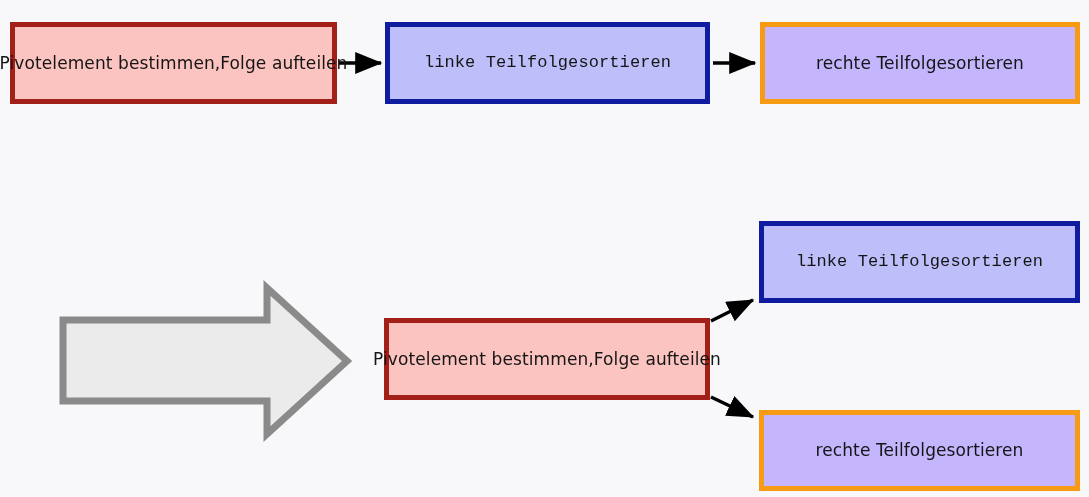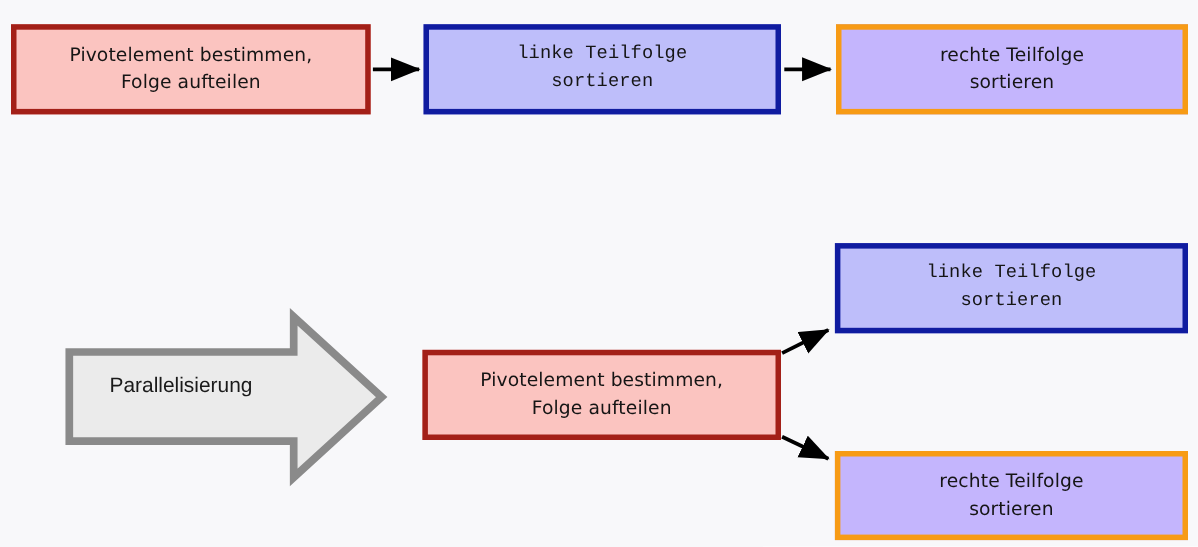--- a/index.html
+++ b/index.html
@@ -12,21 +12,21 @@
     width: 1089px;
     height: 497px;
     background: #f8f8fa;
     overflow: hidden;
     font-family: "DejaVu Sans", sans-serif;
   }
   .node {
     position: absolute;
     box-sizing: border-box;
     display: flex;
-    flex-direction: column;
+    flex-direction: row;
     align-items: center;
     justify-content: center;
     text-align: center;
     font-size: 17px;
     line-height: 1.45;
     color: #151515;
     letter-spacing: 0.1px;
   }
   .node .line { display: block; white-space: nowrap; }
 
@@ -86,21 +86,20 @@
     <line x1="713" y1="63" x2="755" y2="63" stroke="#000000" stroke-width="3.4" marker-end="url(#ah)"></line>
 
     <line x1="711" y1="321" x2="753" y2="300" stroke="#000000" stroke-width="3.4" marker-end="url(#ah)"></line>
 
     <line x1="711" y1="397" x2="753" y2="417" stroke="#000000" stroke-width="3.4" marker-end="url(#ah)"></line>
   </svg>
 
   <svg id="big-arrow" viewBox="0 0 300 165" xmlns="http://www.w3.org/2000/svg">
     <polygon points="8,40 212,40 212,8 292,81 212,154 212,121 8,121" fill="#ebebeb" stroke="#8a8a8a" stroke-width="7" stroke-linejoin="miter"></polygon>
   </svg>
-  <div id="big-arrow-label">Parallelisierung</div>
 
   <div class="node node-pink" id="box-top-pivot">
     <span class="line">Pivotelement bestimmen,</span>
     <span class="line">Folge aufteilen</span>
   </div>
 
   <div class="node node-blue" id="box-top-left">
     <span class="line">linke Teilfolge</span>
     <span class="line">sortieren</span>
   </div>

